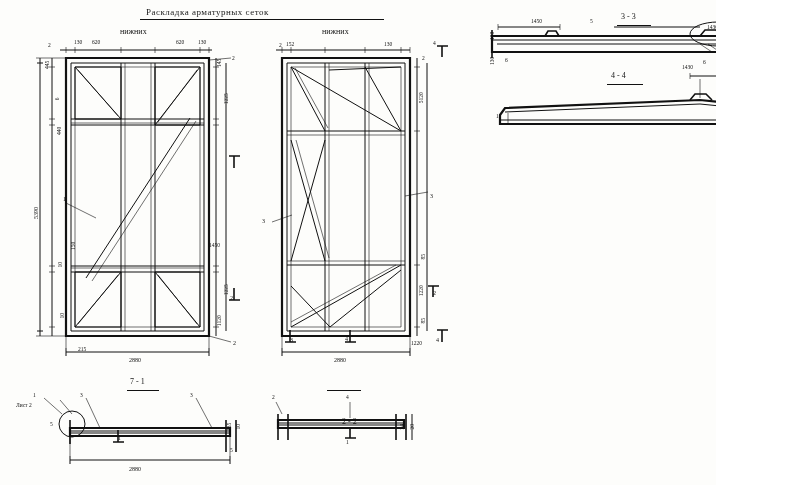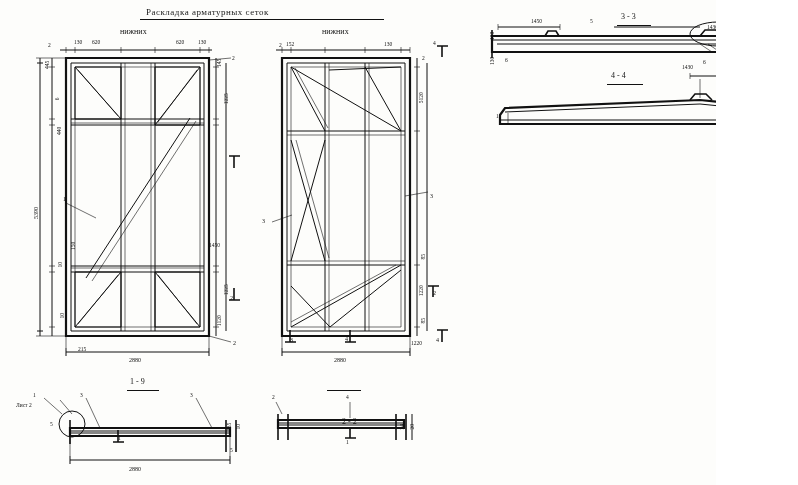--- a/index.html
+++ b/index.html
@@ -95,21 +95,21 @@
   <div class="lbl xs rot90c" style="left:221px; top:287px;">1225</div>
   <div class="lbl xs rot90c" style="left:214px; top:318px;">1120</div>
 
   <div class="lbl sm" style="left:63px; top:196px;">1</div>
   <div class="lbl sm" style="left:233px; top:340px;">2</div>
   <div class="lbl xs" style="left:78px; top:347px;">215</div>
 
   <div class="lbl sm" style="left:237px; top:160px;"></div>
   <div class="lbl sm" style="left:230px; top:295px;">2</div>
 
-  <div class="lbl md ital" style="left:130px; top:378px;">1 - 9</div>
+  <div class="lbl md ital" style="left:130px; top:378px;">7 - 1</div>
   <div class="underline-title" style="left:127px; top:390px; width:32px;"></div>
 
   <div class="lbl md ital" style="left:322px; top:28px;">нижних</div>
 
   <div class="lbl xs" style="left:279px; top:43px;">2</div>
   <div class="lbl xs" style="left:286px; top:42px;">152</div>
   <div class="lbl xs" style="left:384px; top:42px;">130</div>
 
   <div class="lbl xs" style="left:433px; top:41px;">4</div>
   <div class="lbl xs" style="left:422px; top:56px;">2</div>

